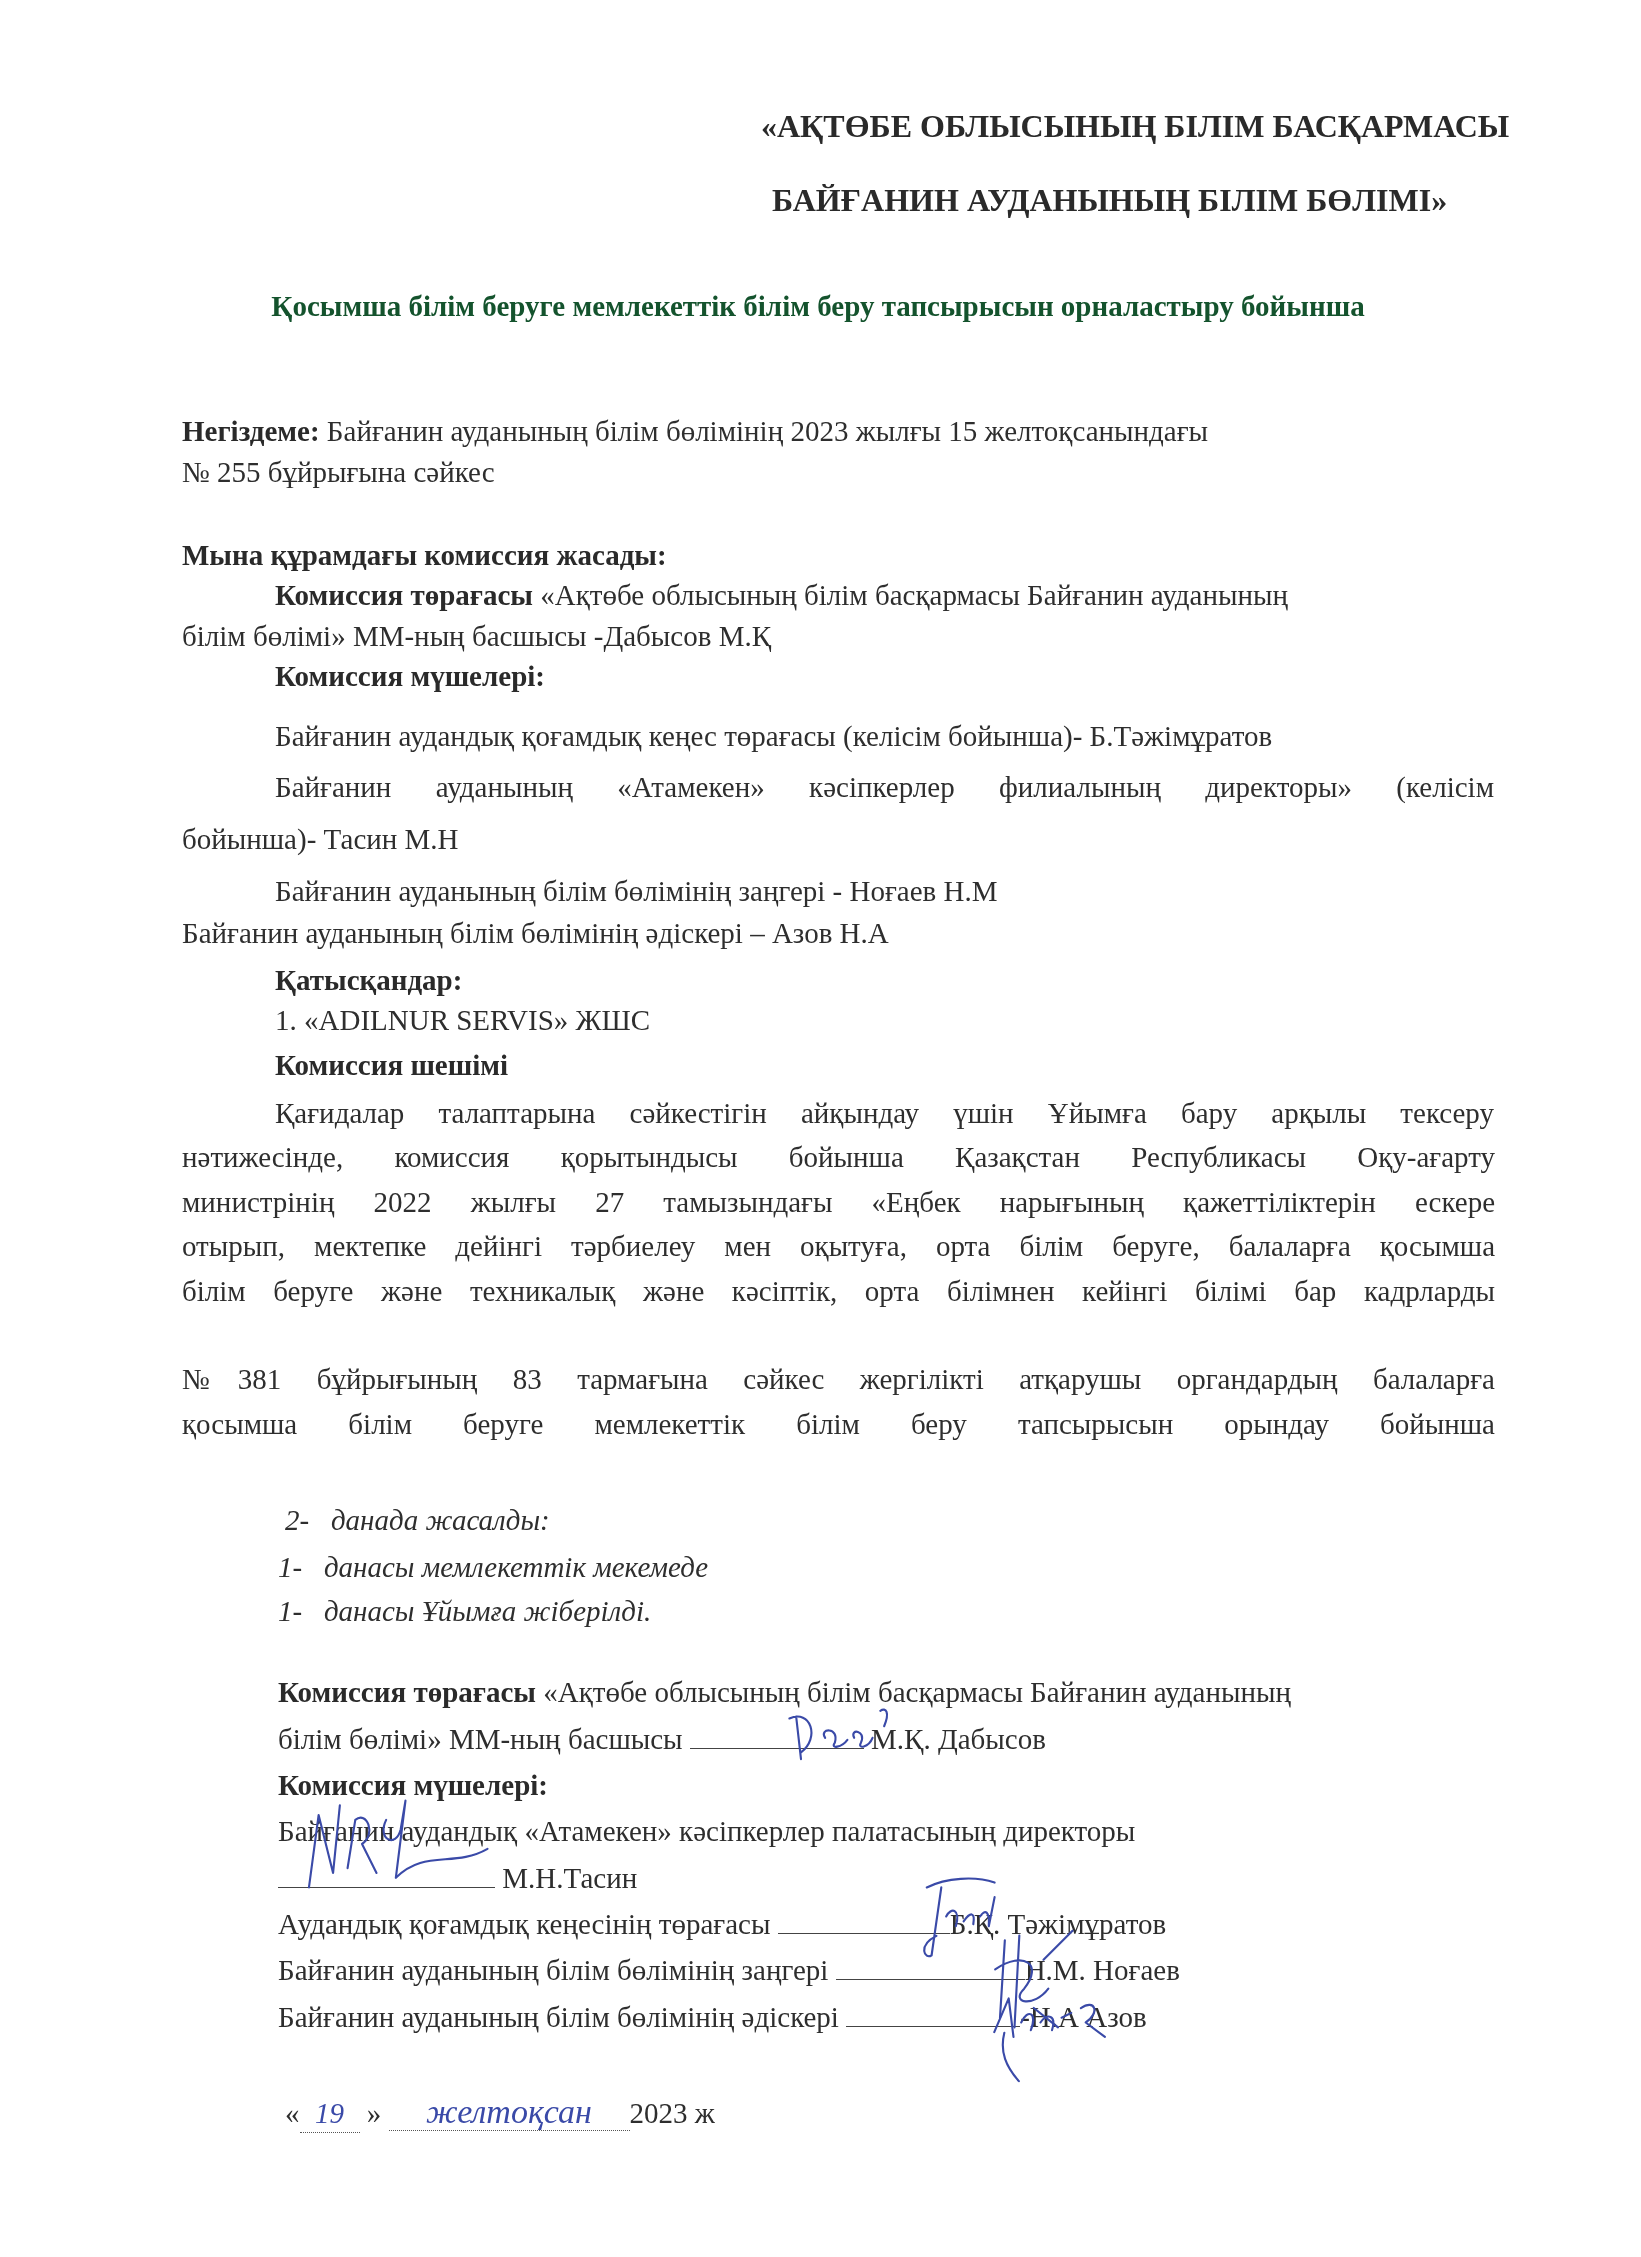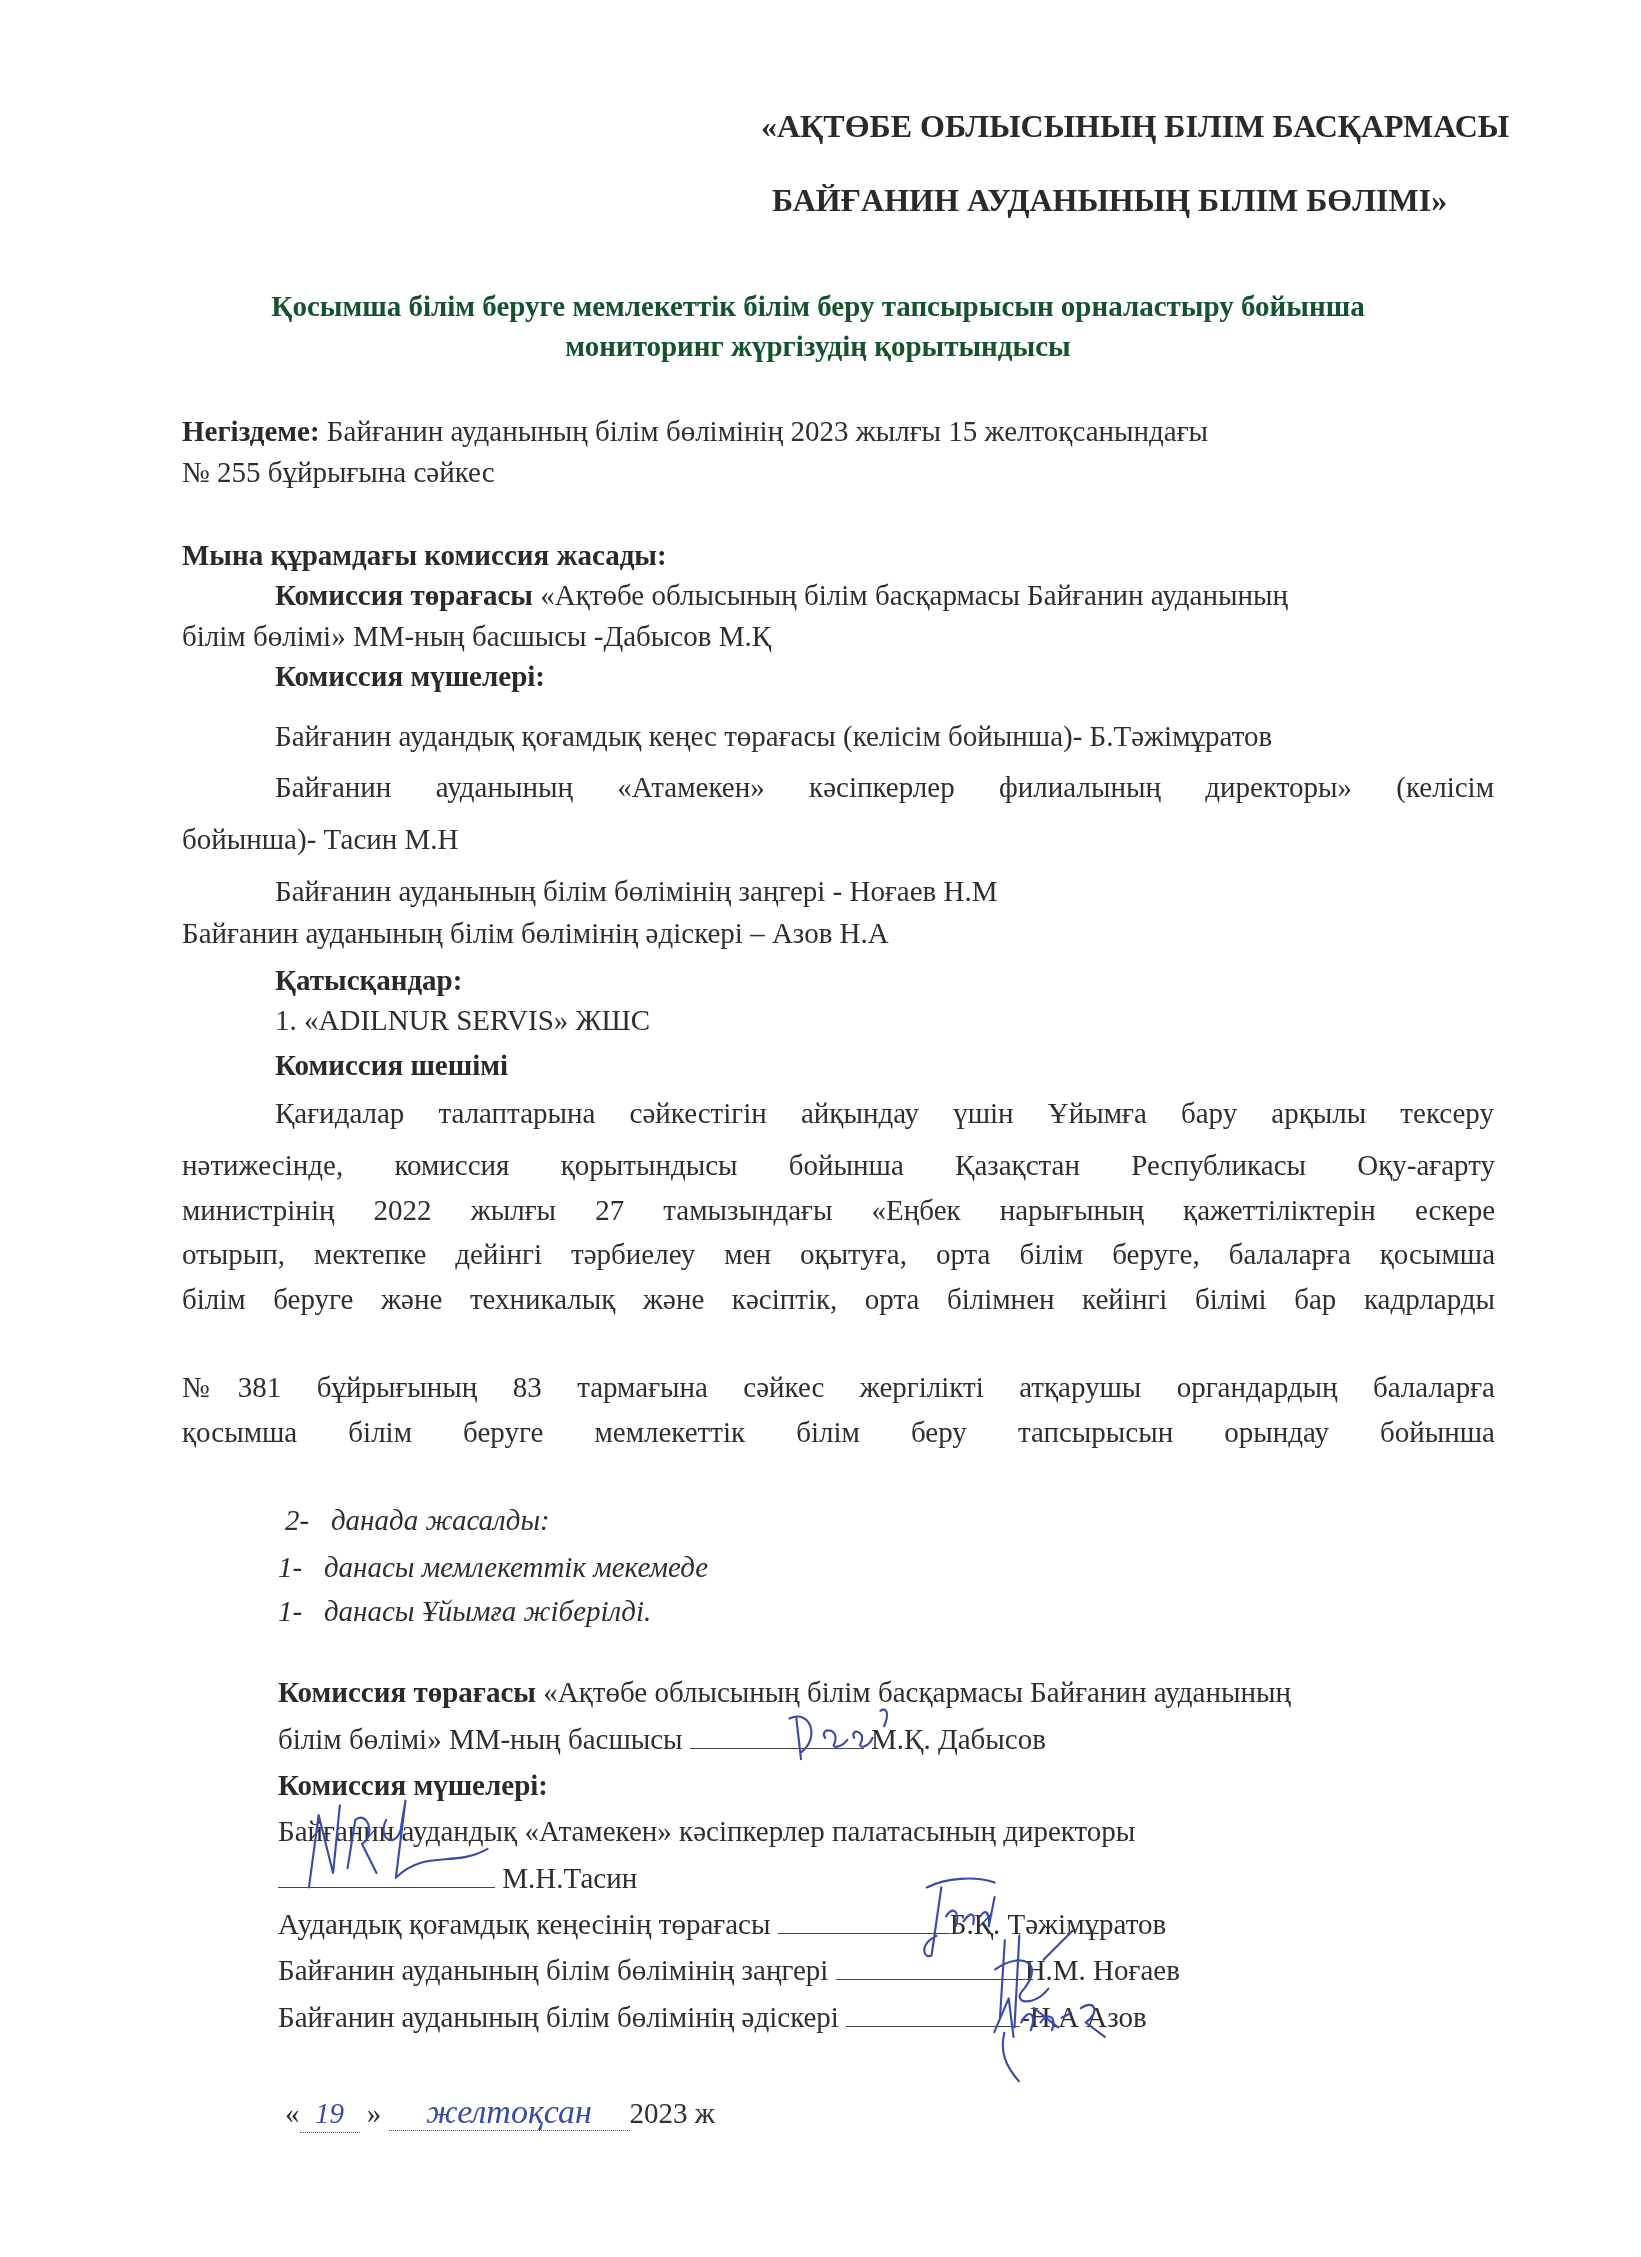--- a/index.html
+++ b/index.html
@@ -8,36 +8,35 @@
     font-family: "Liberation Serif", "DejaVu Serif", serif;
     color: #2e2e2e;
   }
   .page { position: absolute; left: 0; top: 0; width: 1641px; height: 2257px; }
   .abs { position: absolute; white-space: nowrap; }
   .hdr { font-size: 32px; font-weight: bold; color: #2a2a2a; }
   .title { font-size: 29px; font-weight: bold; color: #14532d; text-align: center; left: 142px; width: 1352px; }
   .txt { font-size: 29px; line-height: 37px; }
   .b { font-weight: bold; color: #2a2a2a; }
   .i { font-style: italic; }
-  .just { text-align: justify; text-align-last: justify; left: 182px; width: 1313px; white-space: normal; margin-top: 8px; }
+  .just { text-align: justify; text-align-last: justify; left: 182px; width: 1313px; white-space: normal; }
   .sigline { display: inline-block; border-bottom: 1.4px solid #444; vertical-align: baseline; }
   .sig { position: absolute; pointer-events: none; }
   .sig path { fill: none; stroke: #3a4aa8; stroke-width: 2.2; stroke-linecap: round; stroke-linejoin: round; }
   .datebox { display: inline-block; border-bottom: 1.4px dotted #555; vertical-align: baseline; }
 </style>
 </head>
 <body>
 
 <div class="page">
 
   <div class="abs hdr" style="left:761px; top:108px;">«АҚТӨБЕ ОБЛЫСЫНЫҢ БІЛІМ БАСҚАРМАСЫ</div>
   <div class="abs hdr" style="left:772px; top:182px;">БАЙҒАНИН АУДАНЫНЫҢ БІЛІМ БӨЛІМІ»</div>
 
   <div class="abs title" style="top:290px;">Қосымша білім беруге мемлекеттік білім беру тапсырысын орналастыру бойынша</div>
-  <div class="abs title" style="top:330px;">мониторинг  жүргізудің  қорытындысы</div>
 
   <div class="abs txt" style="left:182px; top:413px;">
     <span class="b">Негіздеме:</span><span> Байғанин ауданының білім бөлімінің 2023 жылғы 15 желтоқсанындағы</span>
   </div>
   <div class="abs txt" style="left:182px; top:454px;">№ 255 бұйрығына сәйкес</div>
 
   <div class="abs txt b" style="left:182px; top:537px;">Мына құрамдағы комиссия жасады:</div>
   <div class="abs txt" style="left:275px; top:577px;">
     <span class="b">Комиссия төрағасы</span><span> «Ақтөбе облысының білім басқармасы Байғанин ауданының</span>
   </div>

